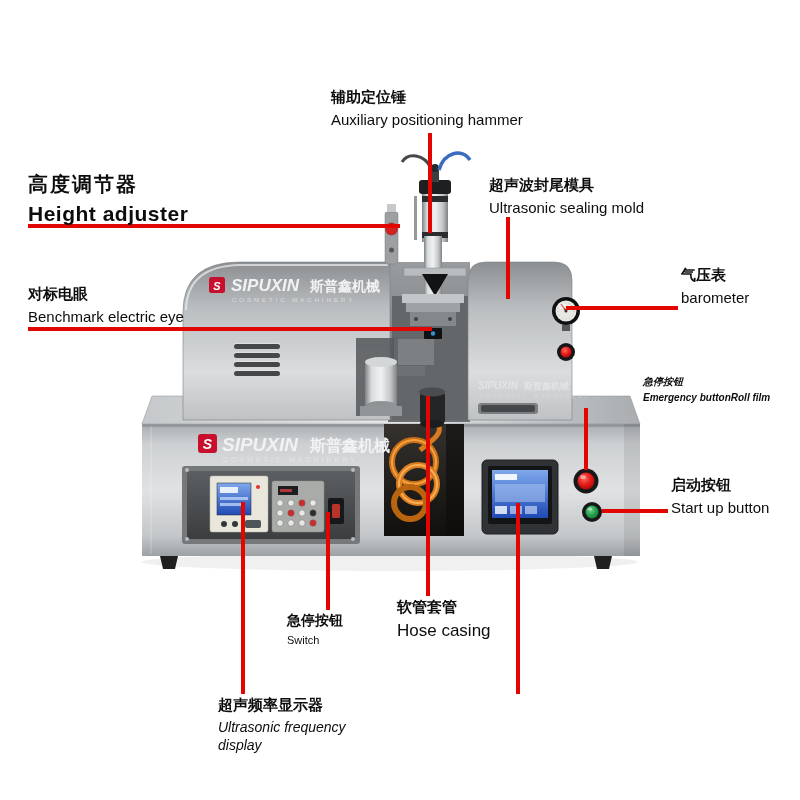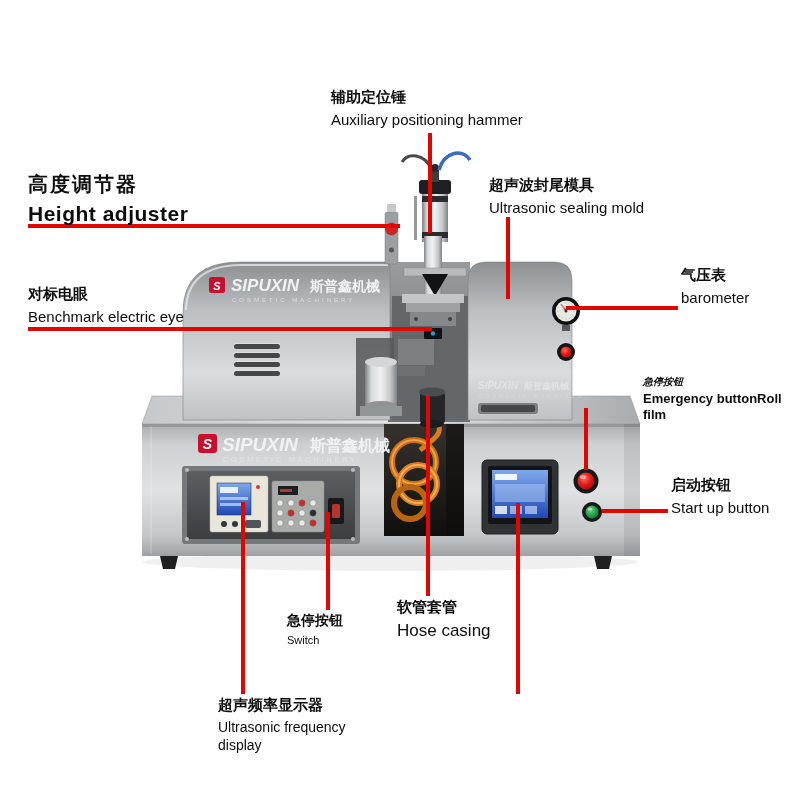--- a/index.html
+++ b/index.html
@@ -13,26 +13,26 @@
   .cl.h { height:4px; }
 
   
   .label { position:absolute; color:#0d0d0d; }
   .label .cn { font-weight:bold; font-size:15px; line-height:1.25; }
   .label .en { font-size:15px; line-height:1.3; margin-top:3px; }
   .label--xl .cn { font-size:20px; letter-spacing:2px; }
   .label--xl .en { font-size:21px; font-weight:bold; margin-top:3px; letter-spacing:0.5px; }
   .label--sm { width:155px; }
   .label--sm .cn { font-size:10px;font-style:italic; }
-  .label--sm .en { font-size:13px; font-weight:bold; margin-top:2px; }
+  .label--sm .en { font-size:10px; font-weight:bold; margin-top:2px;font-style:italic; }
   .label--hose .en { font-size:17px; }
   .label--switch .cn { font-size:14px; }
   .label--switch .en { font-size:11px; }
   .label--freq { width:170px; }
-  .label--freq .en { font-size:14px; }
+  .label--freq .en { font-size:14px;font-style:italic; }
 
   
   .brand-name { font-weight:bold; font-style:italic; fill:#f0f2f3; }
   .brand-cn   { font-weight:bold; fill:#f0f2f3; }
   .brand-tag  { fill:#e4e6e7; letter-spacing:3px; }
   .wm         { opacity:.5; }
   .logo-s     { font-weight:bold; font-style:italic; fill:#ffffff; }
 </style>
 </head>
 <body>

